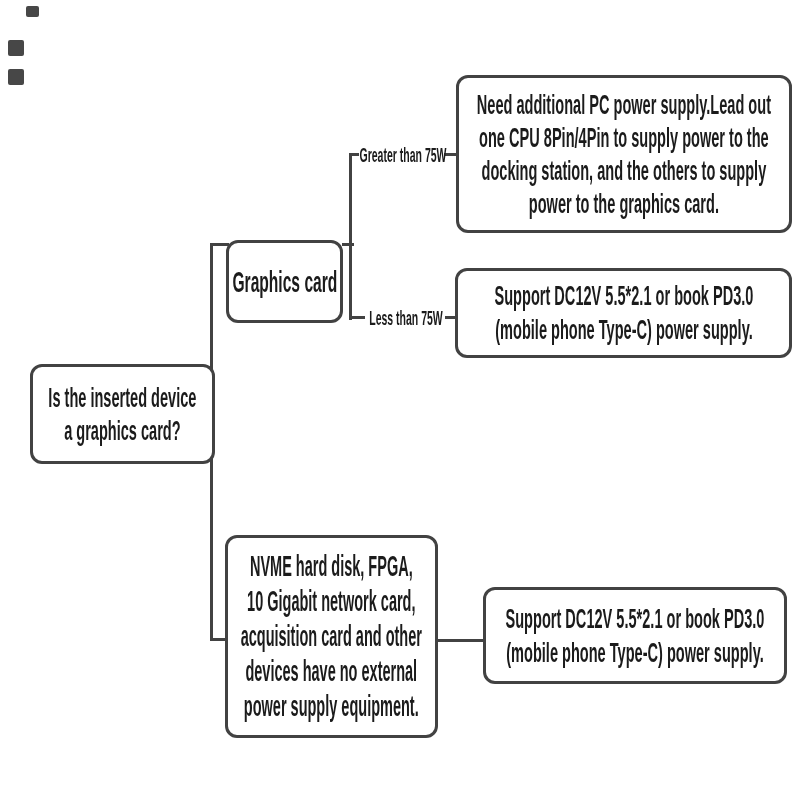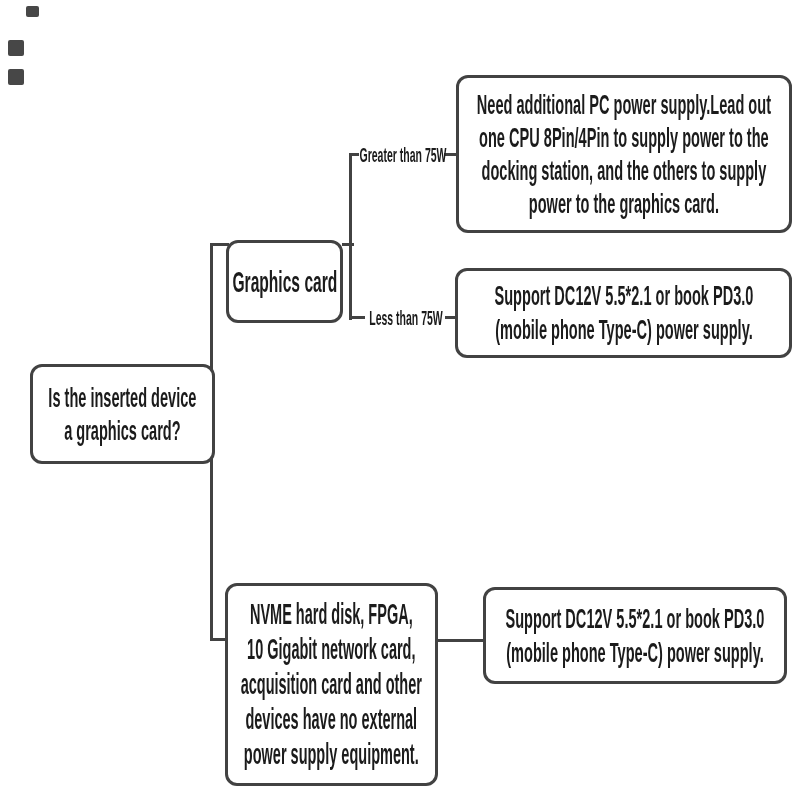--- a/index.html
+++ b/index.html
@@ -35,21 +35,21 @@
     line-height: 33px;
     transform: scaleX(0.52);
     transform-origin: center;
   }
   .node-text .tline { white-space: nowrap; }
 
   #node-question       { left: 30px;  top: 364px; width: 185px; height: 100px; }
   #node-graphics       { left: 226px; top: 212px; width: 117px; height: 83px; margin-top: 28px;  }
   #node-need-power     { left: 456px; top: 75px;  width: 336px; height: 158px; }
   #node-support-top    { left: 455px; top: 268px; width: 337px; height: 90px;  }
-  #node-nvme           { left: 225px; top: 535px; width: 213px; height: 203px; margin-top: 48px; }
+  #node-nvme           { left: 225px; top: 535px; width: 213px; height: 203px; }
   #node-support-bottom { left: 483px; top: 587px; width: 304px; height: 97px;  }
 
   #node-graphics .node-text { font-size: 30px; }
   #node-nvme .node-text { font-size: 29px; line-height: 35px; transform: scaleX(0.50); }
   #node-support-top .node-text,
   #node-support-bottom .node-text { line-height: 34px; }
 
   
   .line { position: absolute; background: #424242; }
   #ln-trunk       { left: 210px; top: 243px; width: 3px;  height: 398px; }

